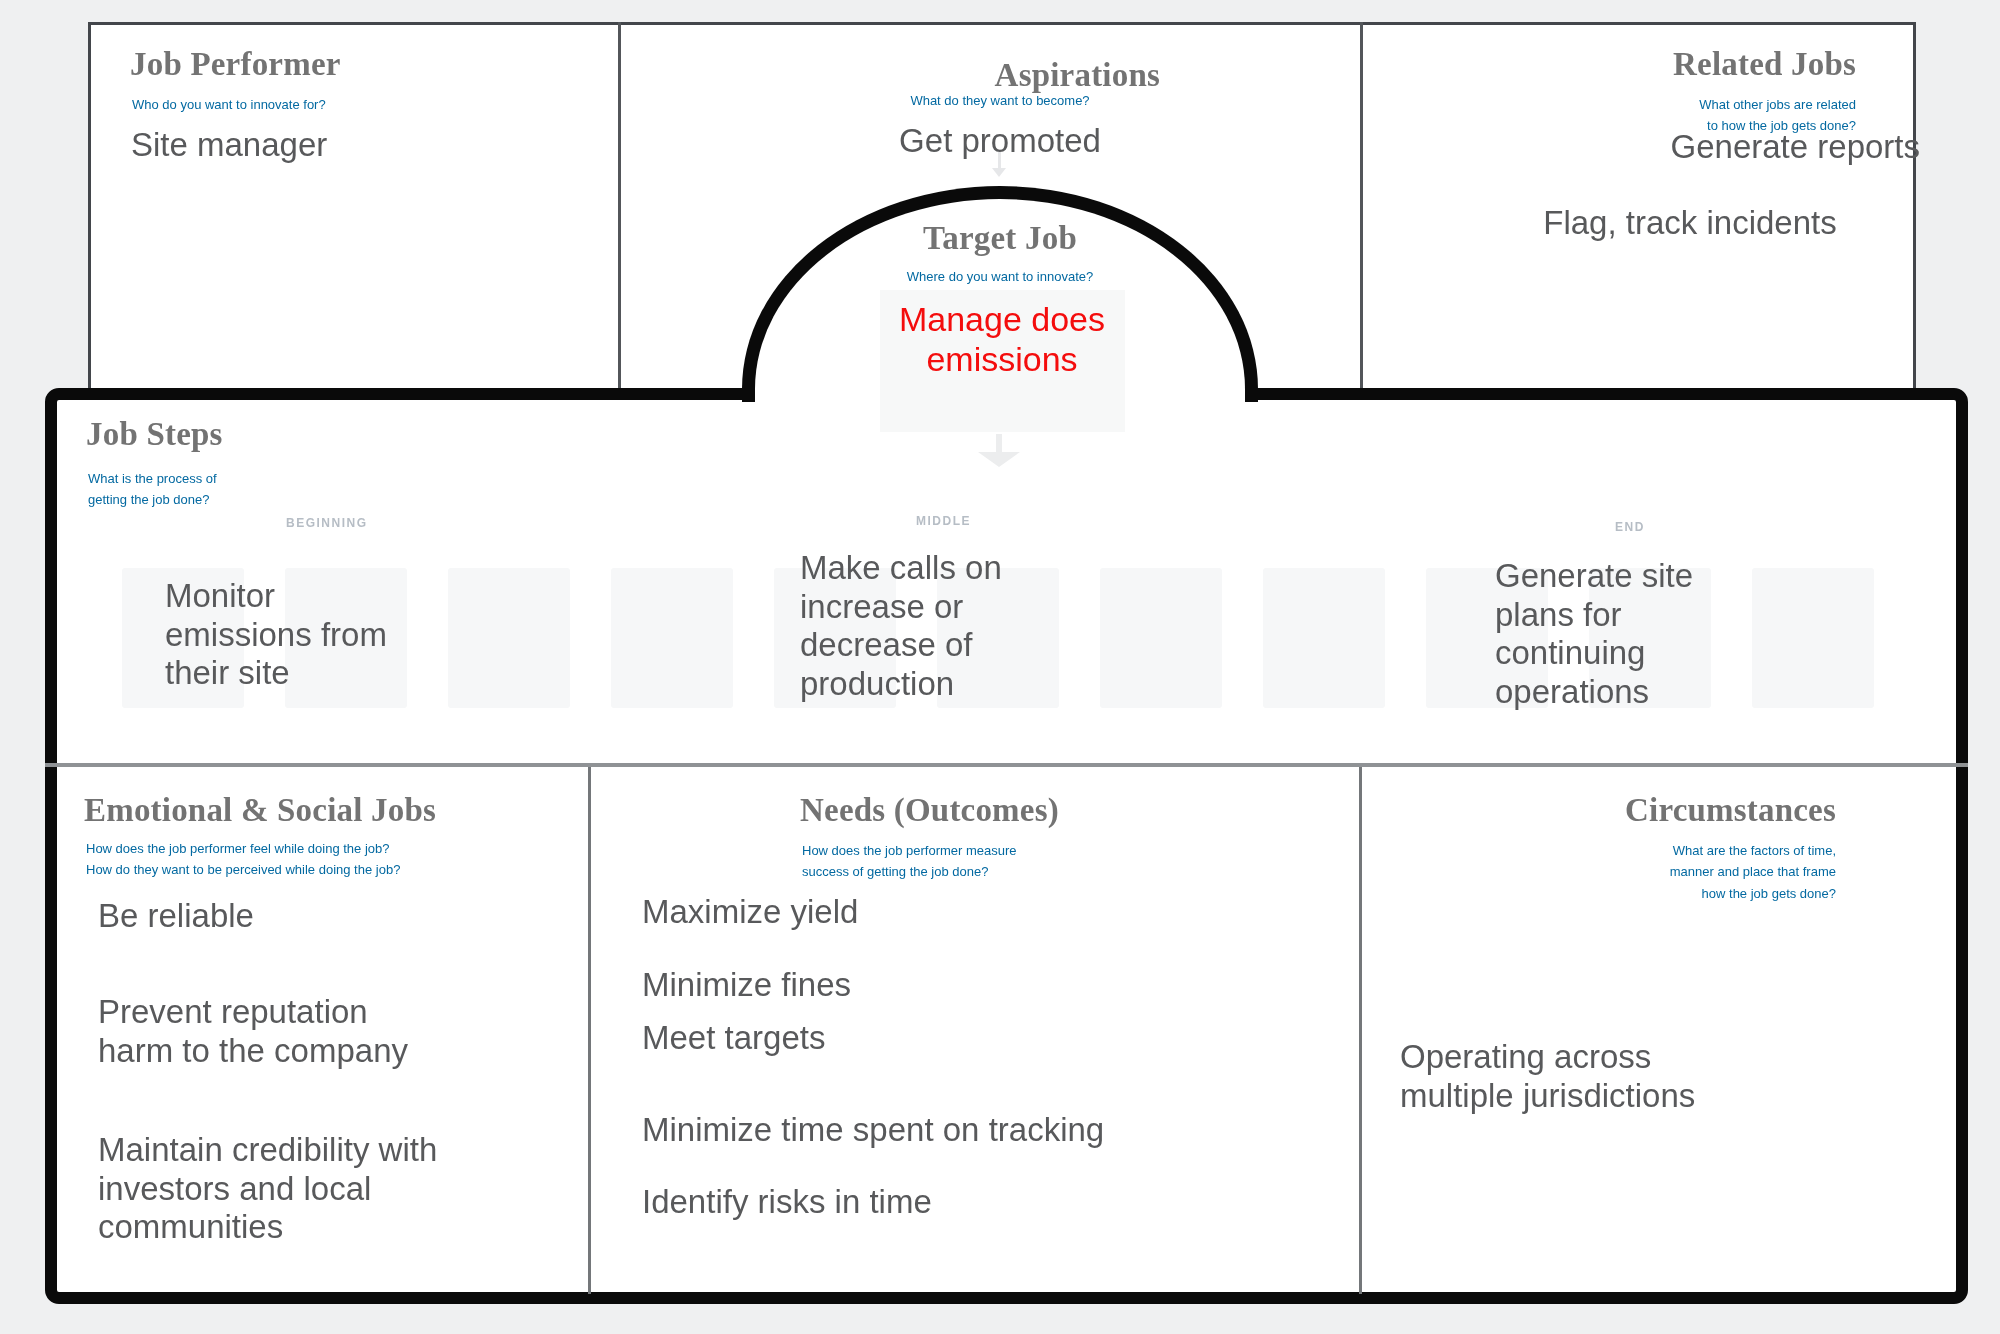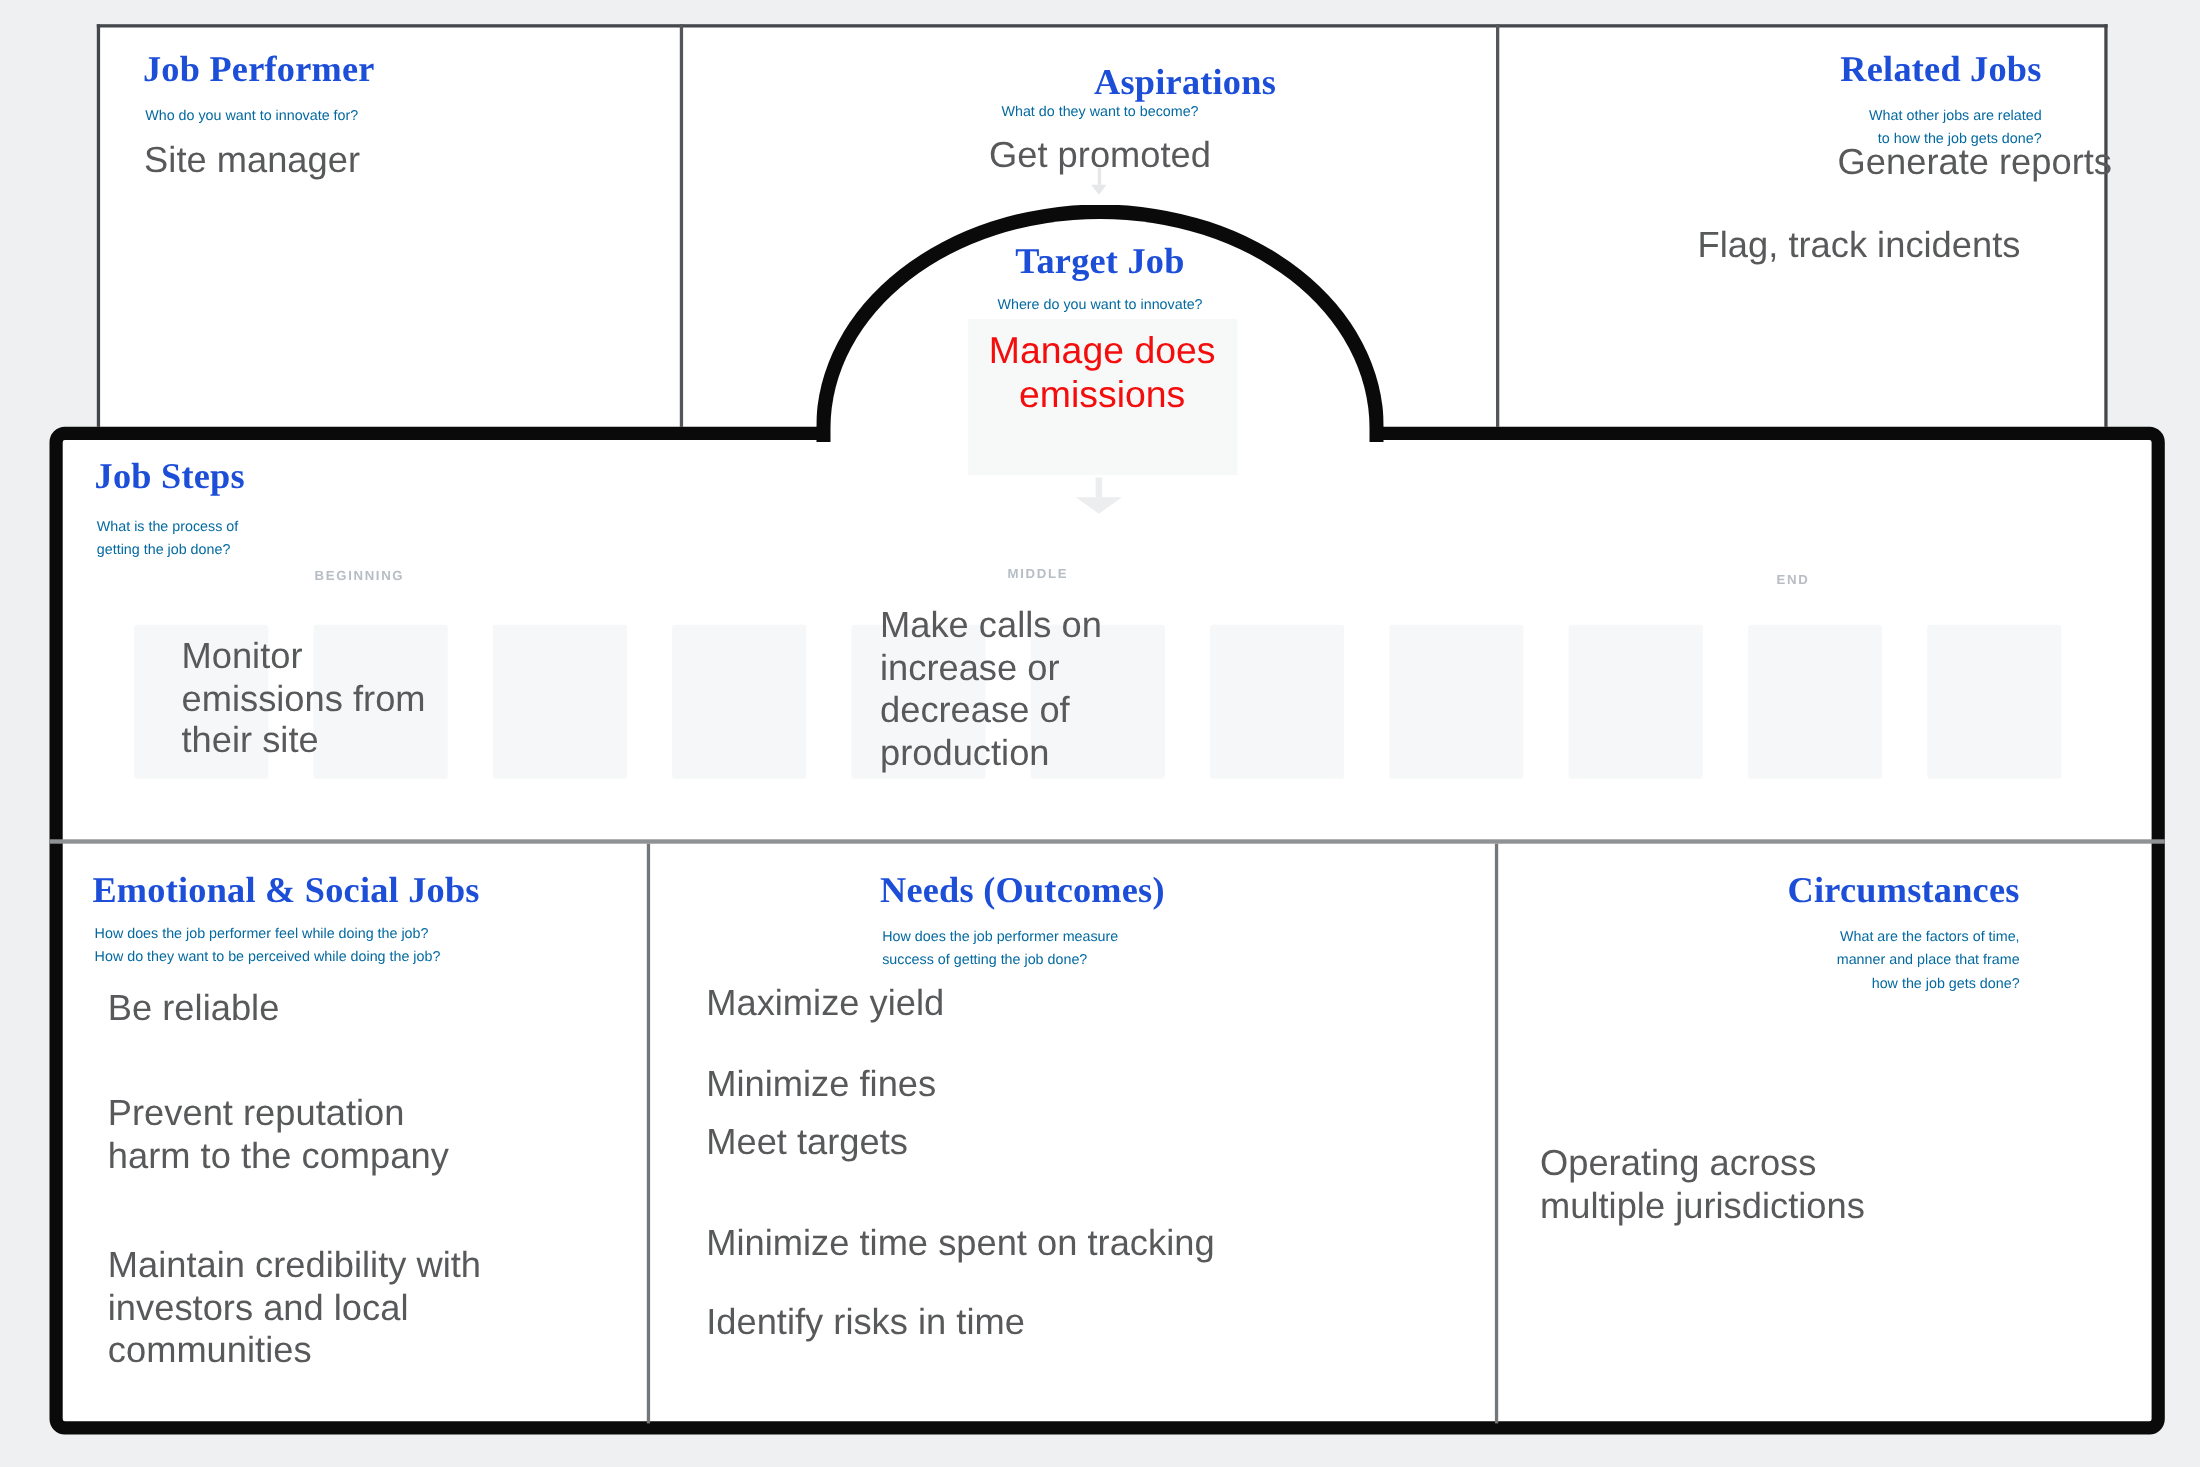--- a/index.html
+++ b/index.html
@@ -19,21 +19,21 @@
   .bottom-divider{position:absolute;top:767px;width:3px;height:527px;background:#74777a;}
   #bot-div-1{left:588px;}
   #bot-div-2{left:1359px;}
 
   .hump{position:absolute;left:742px;top:186px;width:516px;height:216px;
     background:#ffffff;border:13px solid #0a0a0a;border-bottom:none;
     border-radius:258px 258px 0 0 / 203px 203px 0 0;box-sizing:border-box;}
 
   
   .stitle{position:absolute;font-family:"Liberation Serif",serif;font-weight:700;
-    font-size:33px;color:#1d4ed8;letter-spacing:.2px;white-space:nowrap;}
+    font-size:33px;color:#737373;letter-spacing:.2px;white-space:nowrap;}
   .sprompt{position:absolute;font-size:13px;color:#0369a1;line-height:1.65;
     white-space:pre-line;filter:blur(0.45px);}
   .note{position:absolute;font-size:33px;color:#58595b;line-height:1.17;}
   .phase-label{position:absolute;font-size:12px;font-weight:700;color:#b6bdc5;
     letter-spacing:1.5px;white-space:nowrap;}
 
   
   #jp-title{left:130px;top:46px;}
   #jp-prompt{left:132px;top:94px;}
   #jp-note{left:131px;top:126px;}
@@ -157,20 +157,21 @@
   <div class="placeholder" id="ph-8"></div>
   <div class="placeholder" id="ph-9"></div>
   <div class="placeholder" id="ph-10"></div>
 
   <div class="phase-label" id="label-beginning">BEGINNING</div>
   <div class="phase-label" id="label-middle">MIDDLE</div>
   <div class="phase-label" id="label-end">END</div>
 
   <div class="note" id="step-note-0">Monitor emissions from their site</div>
   <div class="note" id="step-note-1">Make calls on increase or decrease of production</div>
+  <div class="note" id="step-note-2">Generate site plans for continuing operations</div>
 
   <div class="stitle" id="es-title">Emotional &amp; Social Jobs</div>
   <div class="sprompt" id="es-prompt">How does the job performer feel while doing the job?
 How do they want to be perceived while doing the job?</div>
   <div class="note" id="es-note-0">Be reliable</div>
   <div class="note" id="es-note-1">Prevent reputation harm to the company</div>
   <div class="note" id="es-note-2">Maintain credibility with investors and local communities</div>
 
   <div class="stitle" id="no-title">Needs (Outcomes)</div>
   <div class="sprompt" id="no-prompt">How does the job performer measure

